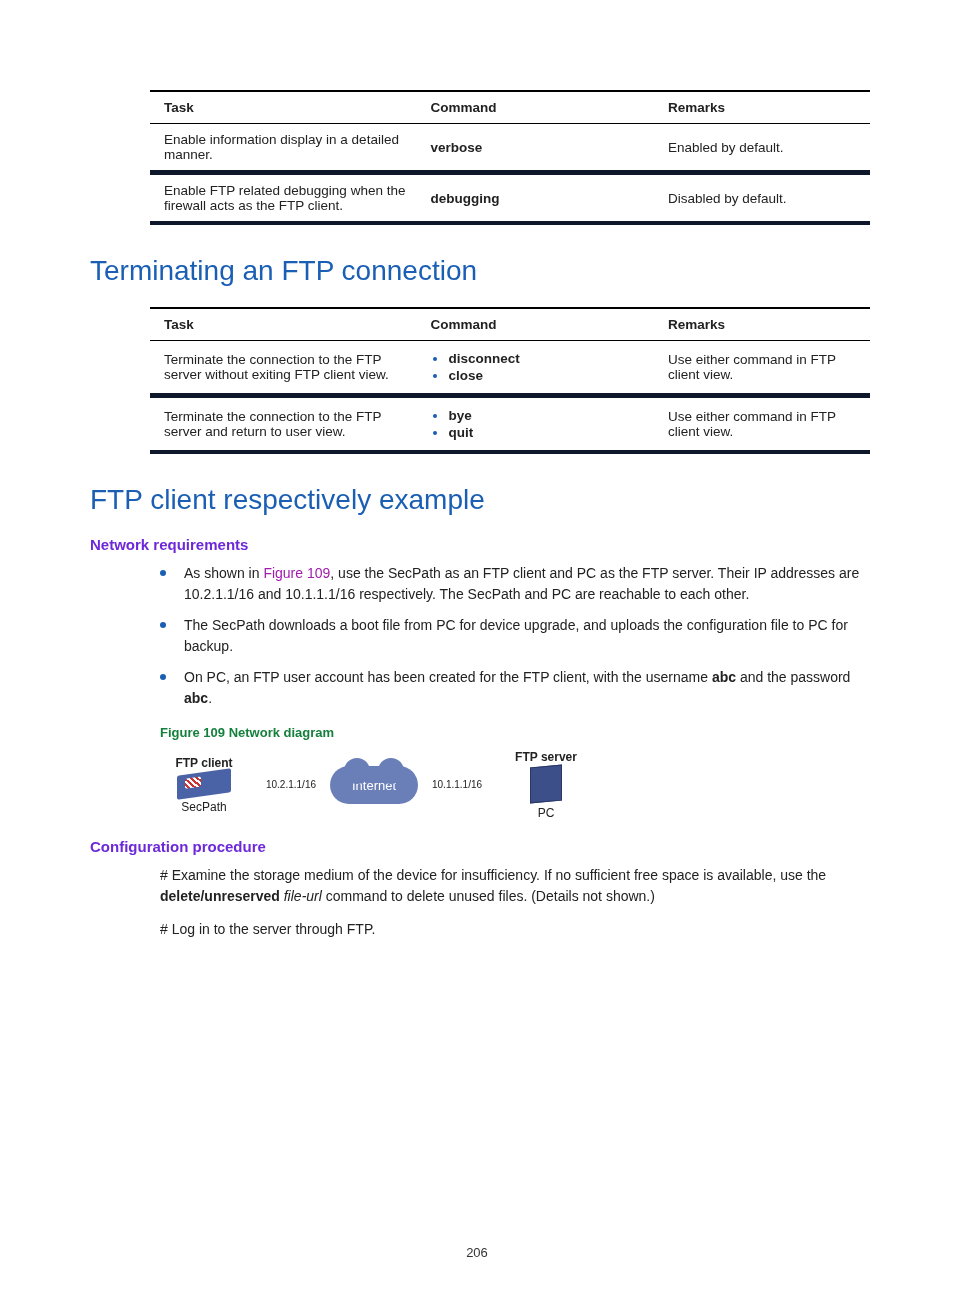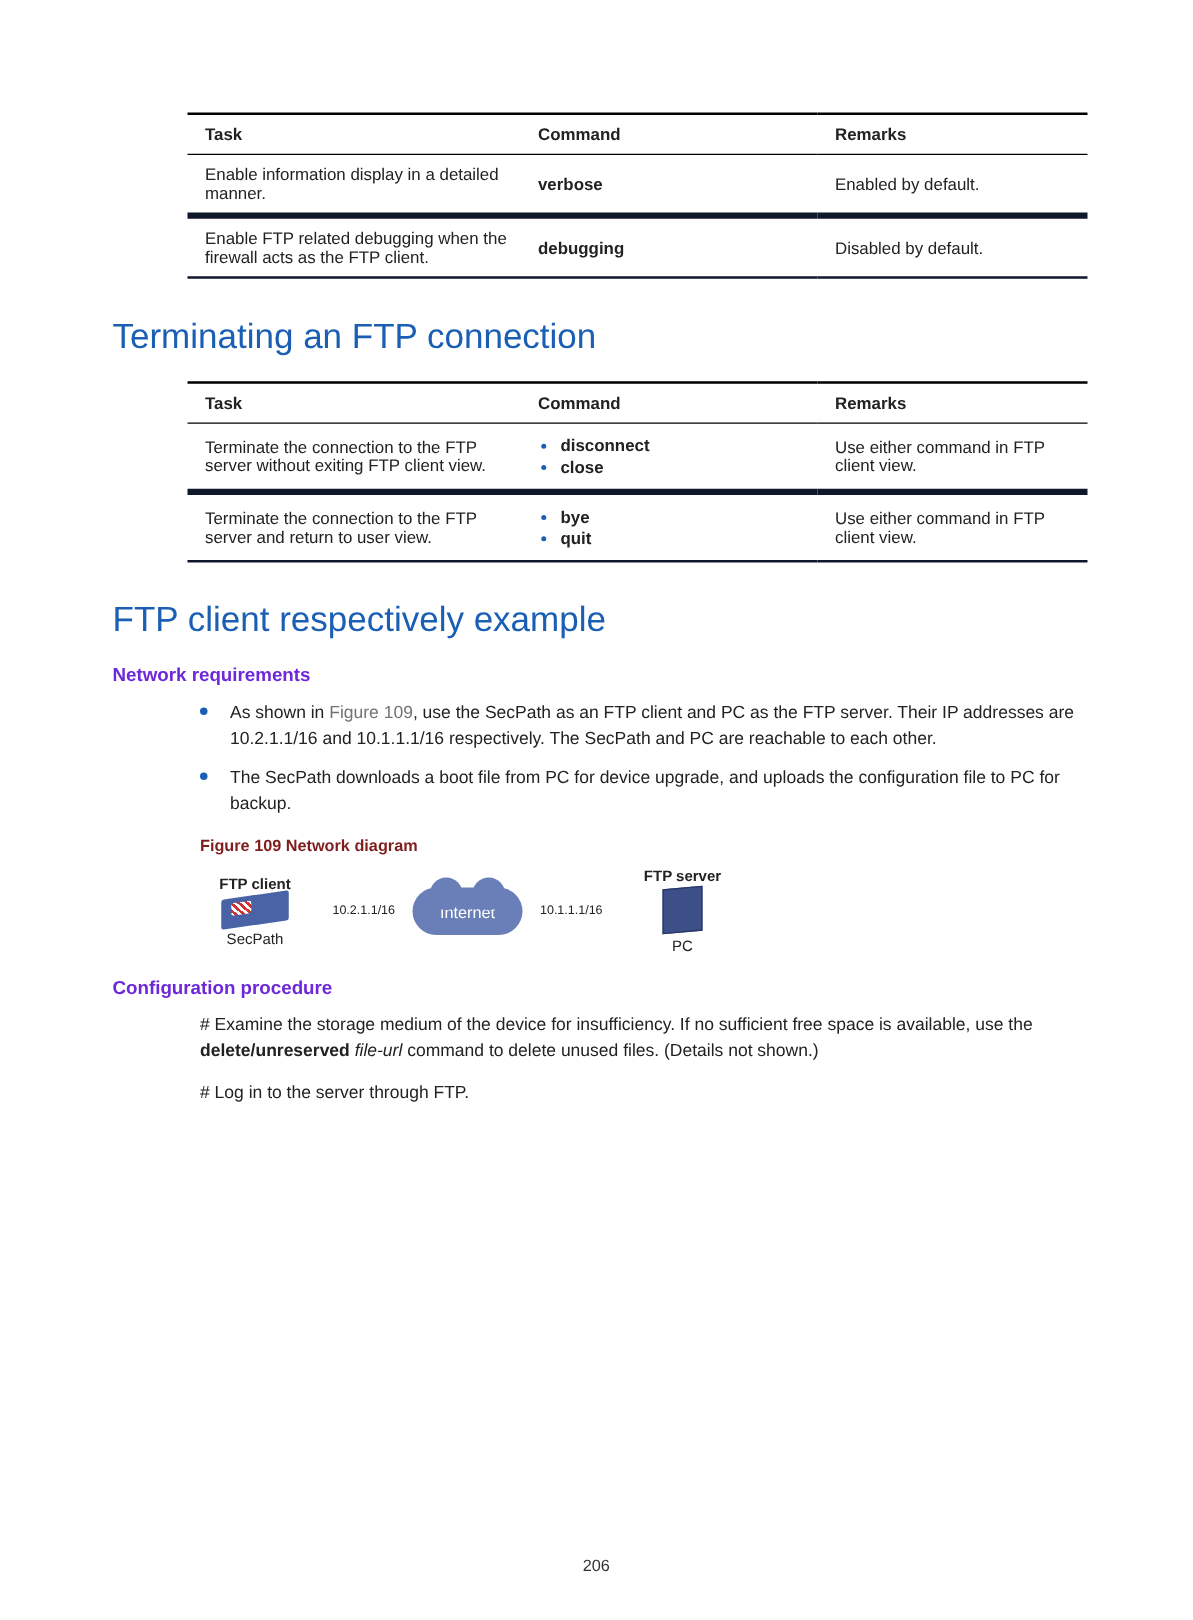--- a/index.html
+++ b/index.html
@@ -26,37 +26,37 @@
   }
   h3.subsection {
     font-size: 15px;
     font-weight: bold;
     color: #6d28d9;
     margin: 18px 0 10px 0;
   }
   .figcap {
     font-size: 13px;
     font-weight: bold;
-    color: #7f1d1d;
+    color: #15803d;
     margin: 16px 0 6px 70px;
   }
   table.cmd {
     border-collapse: collapse;
     width: 720px;
     margin: 0 0 10px 60px;
   }
   table.cmd thead tr {
     border-top: 2px solid #000;
     border-bottom: 1px solid #000;
   }
   table.cmd tbody tr {
     border-bottom: 5px solid #0f172a;
   }
   table.cmd tbody tr:last-child {
-    border-bottom: 2px solid #0f172a;
+    border-bottom: 4px solid #0f172a;
   }
   table.cmd th, table.cmd td {
     text-align: left;
     padding: 8px 10px 8px 14px;
     vertical-align: middle;
     font-size: 13.5px;
   }
   table.cmd th {
     font-weight: bold;
   }
@@ -89,21 +89,21 @@
     top: 7px;
     width: 6px;
     height: 6px;
     background: #1a5fb4;
     border-radius: 50%;
   }
   p.body {
     margin: 10px 0 12px 70px;
     line-height: 1.5;
   }
-  .link { color: #737373; }
+  .link { color: #a21caf; }
   .b { font-weight: bold; }
   .i { font-style: italic; }
   .diagram {
     margin: 10px 0 10px 70px;
     width: 430px;
     position: relative;
     font-size: 12px;
   }
   .diagram-row {
     display: flex;
@@ -220,20 +220,23 @@
 
 <h1 class="section">FTP client respectively example</h1>
 
 <h3 class="subsection">Network requirements</h3>
 
 <ul class="bullets">
   <li>
     <span>As shown in </span><span class="link">Figure 109</span><span>, use the SecPath as an FTP client and PC as the FTP server. Their IP addresses are 10.2.1.1/16 and 10.1.1.1/16 respectively. The SecPath and PC are reachable to each other.</span>
   </li>
   <li>The SecPath downloads a boot file from PC for device upgrade, and uploads the configuration file to PC for backup.</li>
+  <li>
+    <span>On PC, an FTP user account has been created for the FTP client, with the username </span><span class="b">abc</span><span> and the password </span><span class="b">abc</span><span>.</span>
+  </li>
 </ul>
 
 <div class="figcap">Figure 109 Network diagram</div>
 
 <div class="diagram">
   <div class="diagram-row">
     <div class="dev-col">
       <div class="dev-label-top">FTP client</div>
       <div class="router-icon"></div>
       <div class="dev-label-bot">SecPath</div>

